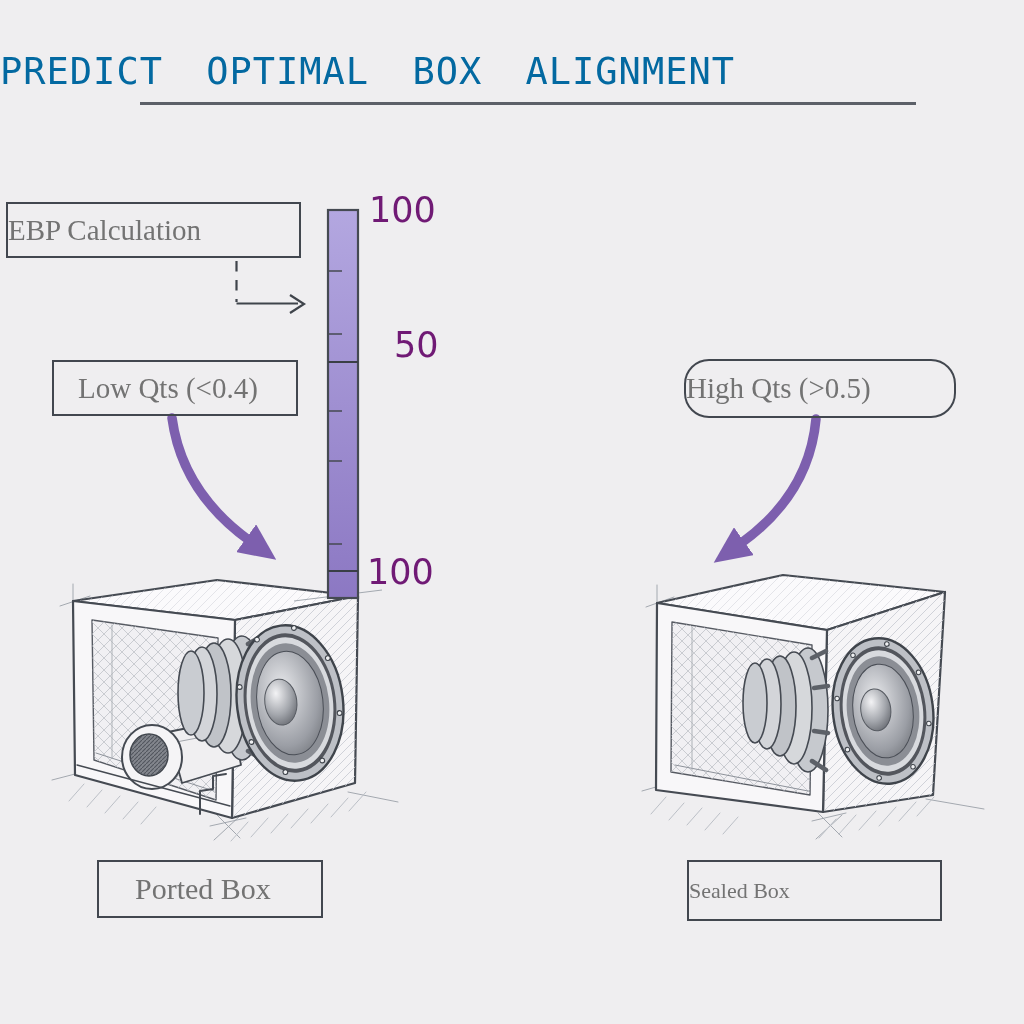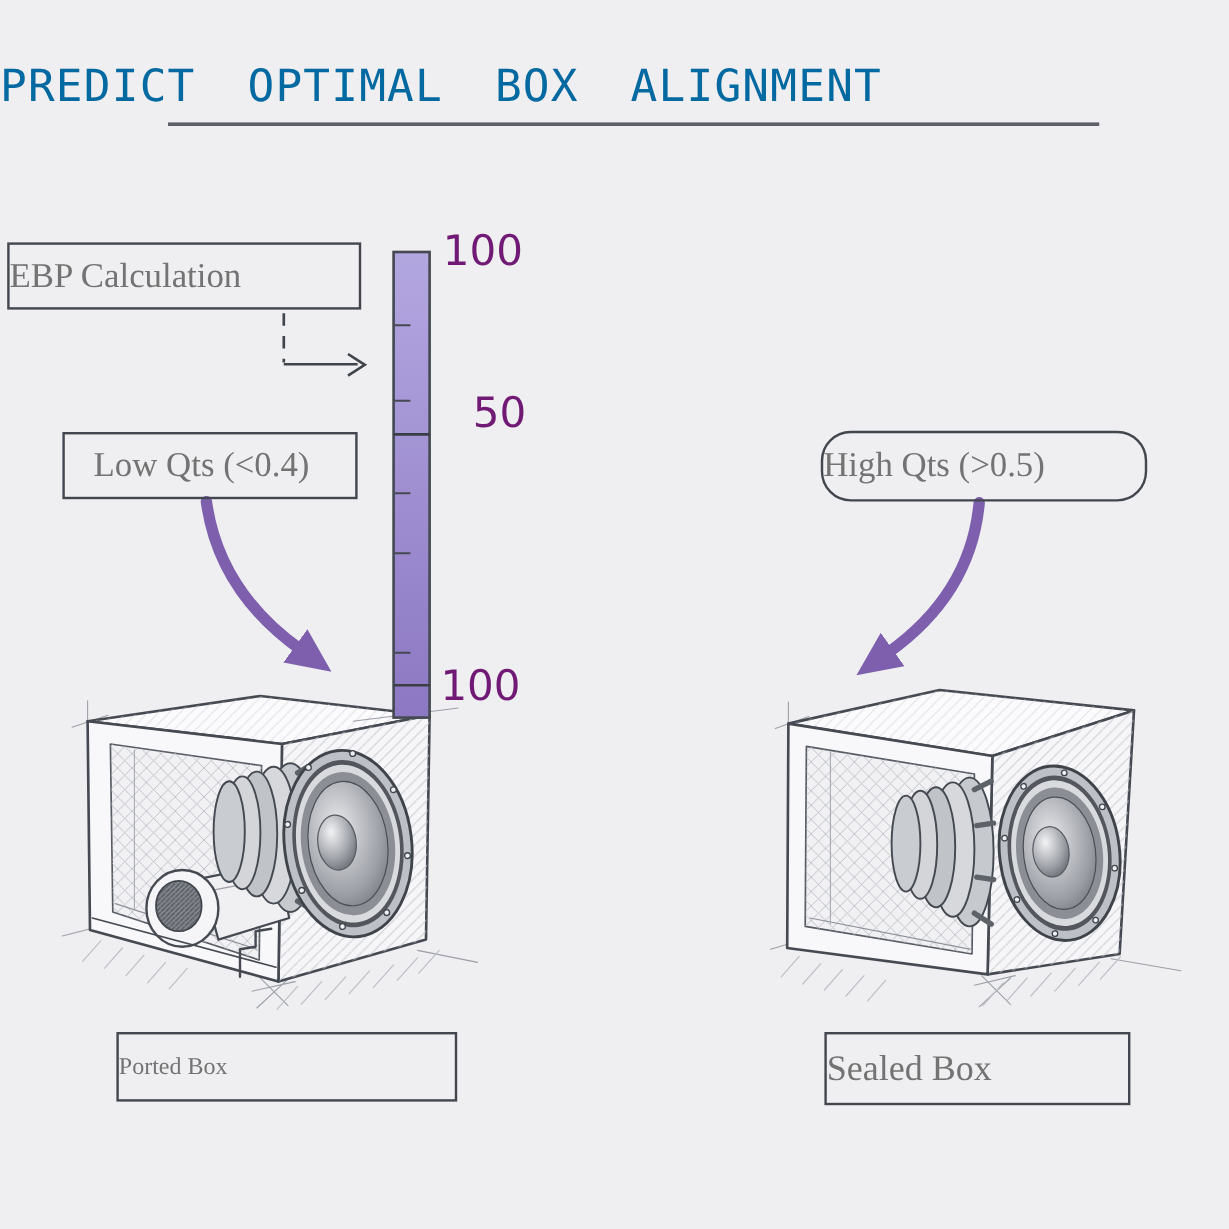--- a/index.html
+++ b/index.html
@@ -18,22 +18,22 @@
     background:#5c6068;
   }
   .label-box{
     position:absolute;border:2.5px solid #42474f;
     display:flex;align-items:center;justify-content:flex-start;
     font-size:29px;color:#737373;background:transparent;box-sizing:border-box;font-family:Liberation Serif, serif;
   }
   .ebp-box{left:6px;top:202px;width:295px;height:56px;}
   .low-qts-box{left:52px;top:360px;width:246px;height:56px;padding-left:24px;}
   .high-qts-box{left:684px;top:359px;width:272px;height:59px;border-radius:25px;}
-  .ported-label{left:97px;top:860px;width:284px;height:58px;font-size:20px;}
-  .sealed-label{left:687px;top:860px;width:255px;height:61px;font-size:30px;}
+  .ported-label{left:97px;top:860px;width:226px;height:58px;font-size:30px;padding-left:36px;}
+  .sealed-label{left:687px;top:860px;width:255px;height:61px;font-size:22px;}
   .scale-label{
     position:absolute;font-size:35px;line-height:38px;color:#701a75;
   }
   .scale-100-top{left:369px;top:191px;}
   .scale-50{left:371px;top:326px;margin-left:23px;}
   .scale-100-bottom{left:367px;top:553px;}
   .illus{position:absolute;z-index:1;}
   .connector-layer{position:absolute;left:0;top:0;z-index:2;pointer-events:none;}
   .ui-text{z-index:3;}
 </style>

